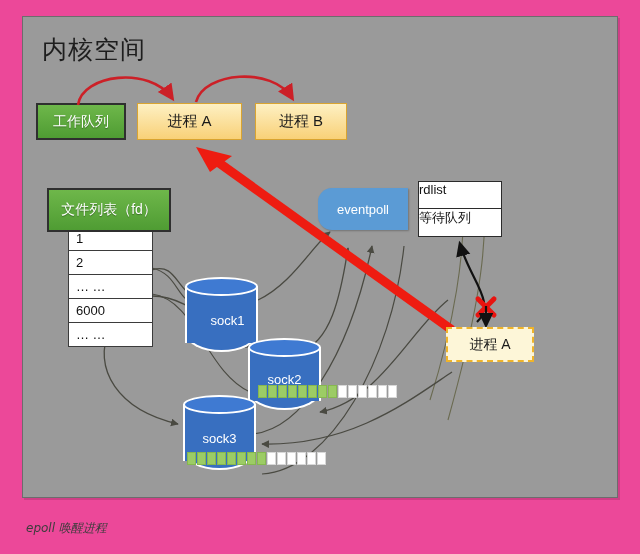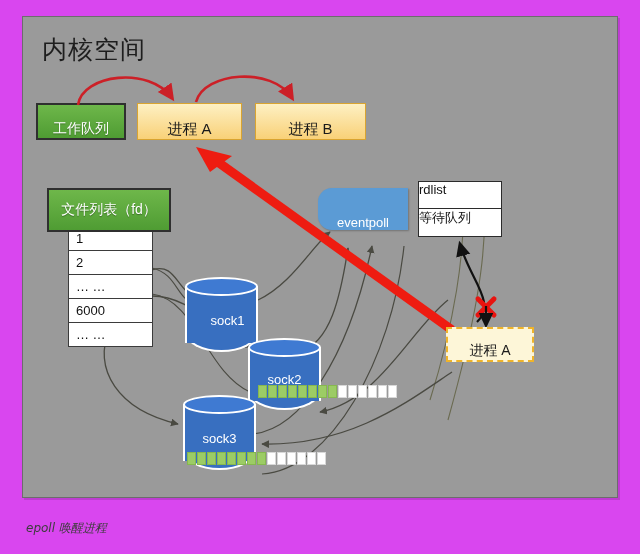--- a/index.html
+++ b/index.html
@@ -1,40 +1,40 @@
 <!DOCTYPE html>
 <html><head>
 <meta charset="utf-8">
 <style>
   html,body{margin:0;padding:0;background:#ffffff;}
   body{width:640px;height:554px;overflow:hidden;
        font-family:"Liberation Sans","DejaVu Sans",sans-serif;}
 
-  #root{position:relative;width:640px;height:554px;background:#d946ef;}
+  #root{position:relative;width:640px;height:554px;background:#ec4899;}
 
   
   #panel{
     position:absolute;left:22px;top:16px;width:596px;height:482px;
     background:#9a9a9a;border:1px solid #6d6d6d;box-sizing:border-box;
   }
   #panel-shadow{
     position:absolute;left:24px;top:18px;width:596px;height:482px;
     background:rgba(0,0,0,0.12);
   }
 
   #kernel-title{
     position:absolute;left:42px;top:33px;
     font-size:25px;color:#1e1e1e;letter-spacing:1px;
     font-family:"DejaVu Sans","Liberation Sans",sans-serif;
     white-space:nowrap;
   }
 
   
   .box{position:absolute;box-sizing:border-box;display:flex;
-       align-items:flex-end;justify-content:center;white-space:nowrap;}
+       align-items:center;justify-content:center;white-space:nowrap;}
 
   .green-box{
     background:linear-gradient(180deg,#6eb74a 0%,#4f9c33 100%);
     border:2px solid #2f2f2f;color:#ffffff;font-size:14px;
     text-shadow:0 1px 1px rgba(0,0,0,.35);
   }
   .orange-box{
     background:linear-gradient(180deg,#fdf0c3 0%,#f9d178 100%);
     border:1px solid #d9a431;color:#1a1a1a;font-size:15px;
   }
@@ -126,21 +126,21 @@
   <div id="kernel-title">内核空间</div>
 
   <div class="box green-box" style="left:36px;top:103px;width:90px;height:37px;">
     <span>工作队列</span>
   </div>
 
   <div class="box orange-box" style="left:137px;top:103px;width:105px;height:37px;">
     <span>进程 A</span>
   </div>
 
-  <div class="box orange-box" style="left:255px;top:103px;width:111px;height:37px;">
+  <div class="box orange-box" style="left:255px;top:103px;width:92px;height:37px;">
     <span>进程 B</span>
   </div>
 
   <div id="fd-header">
     <span>文件列表（fd）</span>
   </div>
   <div id="fd-table">
     <div class="fd-row">
       <span>1</span>
     </div>

